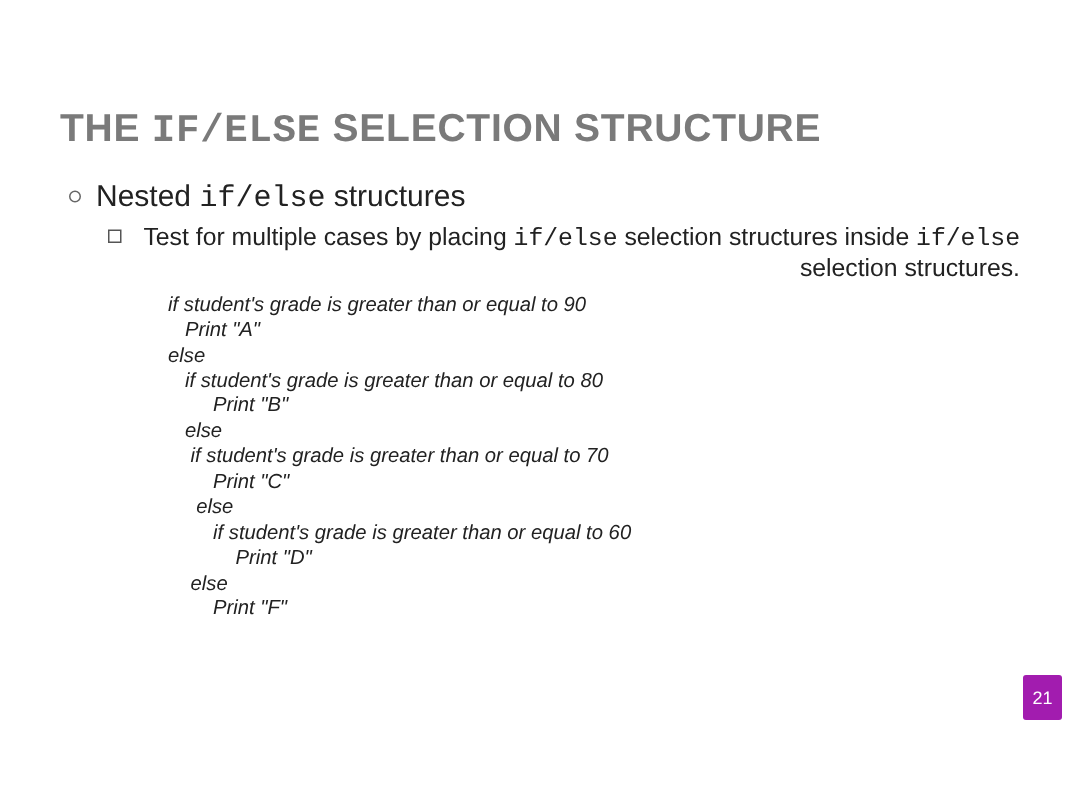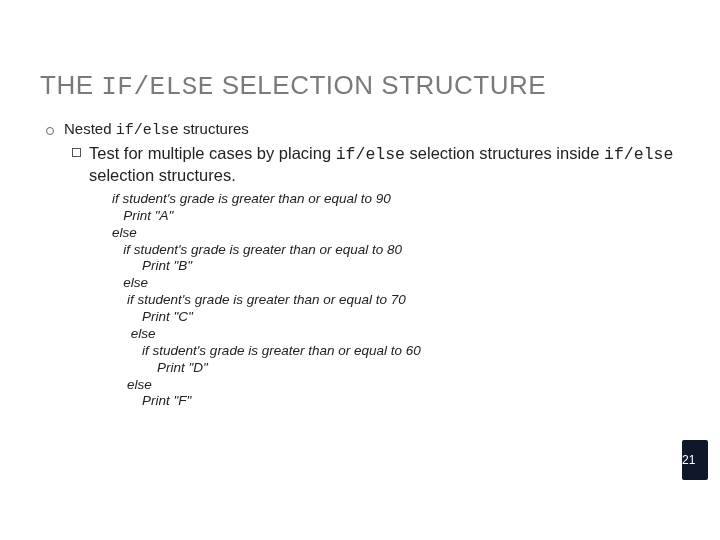--- a/index.html
+++ b/index.html
@@ -10,21 +10,21 @@
     font-family: Arial, Helvetica, sans-serif;
     position: relative;
     overflow: hidden;
   }
   .slide {
     padding: 70px 40px 20px 40px;
   }
   .title {
     font-size: 26px;
     color: #7a7a7a;
-    font-weight: normal;
+    font-weight: bold;
     letter-spacing: 0.5px;
     margin-bottom: 18px;
     font-variant: small-caps;
   }
   .title .code {
     font-family: "Courier New", Courier, monospace;
     font-variant: normal;
   }
   .b1 {
     display: flex;
@@ -32,27 +32,28 @@
     margin-bottom: 4px;
   }
   .b1 .bullet-icon {
     width: 8px; height: 8px; border-radius: 50%;
     border: 1.5px solid #666;
     margin-top: 7px;
     margin-right: 10px;
     flex-shrink: 0;
   }
   .b1 .txt {
-    font-size: 15px;
+    font-size: 20px;
     color: #222;
   }
   .b2 {
     display: flex;
     margin-left: 32px;
     margin-bottom: 2px;
+    text-align: right;
   }
   .b2 .bullet-icon {
     width: 9px; height: 9px;
     border: 1.5px solid #555;
     margin-top: 5px;
     margin-right: 8px;
     flex-shrink: 0;
   }
   .b2 .txt {
     font-size: 16.5px;
@@ -70,27 +71,27 @@
     font-style: italic;
     color: #222;
     line-height: 1.25;
     white-space: pre;
   }
   .pagenum {
     position: absolute;
     right: 12px;
     bottom: 60px;
     width: 26px;
-    height: 40px;
-    background: #0f172a;
+    height: 30px;
+    background: #a21caf;
     color: #fff;
     font-size: 12px;
     display: flex;
     align-items: center;
-    justify-content: flex-start;
+    justify-content: center;
     border-radius: 2px;
   }
 </style>
 </head>
 <body>
 
 <div class="slide">
 
   <h1 class="title">
     <span>T</span><span>HE </span><span class="code">IF/ELSE</span><span> S</span><span>ELECTION </span><span>S</span><span>TRUCTURE</span>

